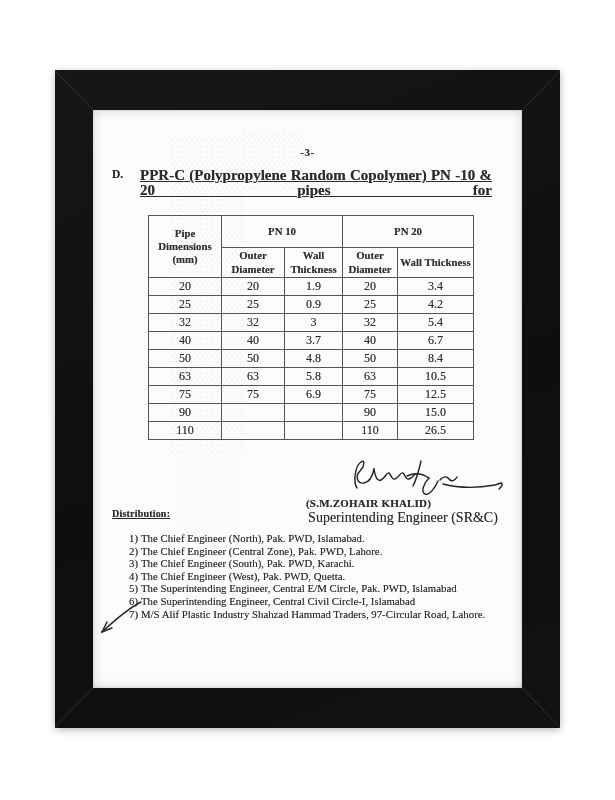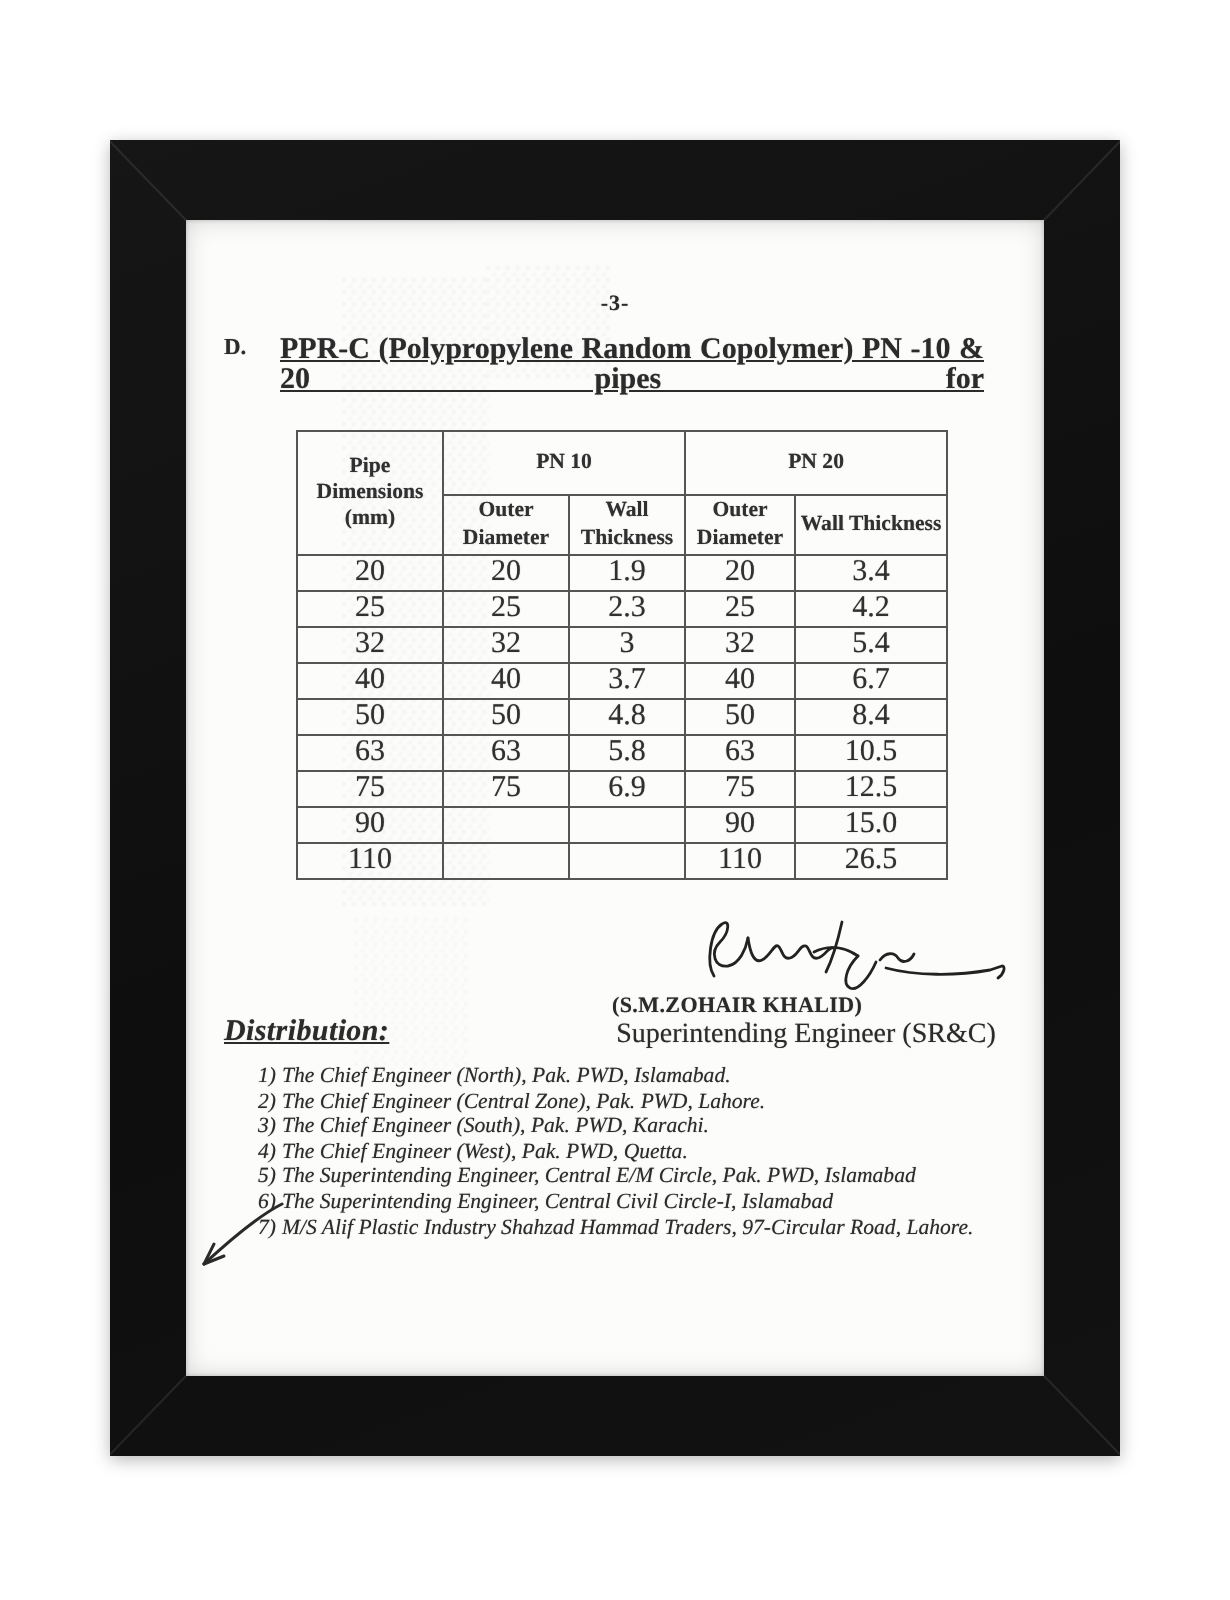--- a/index.html
+++ b/index.html
@@ -37,33 +37,33 @@
   .heading .l2{text-decoration:underline;}
 
   table.pipes{position:absolute;left:55px;top:105px;width:325px;border-collapse:collapse;
     table-layout:fixed;border:1.5px solid #3e3e3e;}
   table.pipes th,table.pipes td{border:1px solid #555;text-align:center;vertical-align:middle;
     padding:0 2px;color:#303030;}
   table.pipes th{font-size:10.8px;font-weight:bold;line-height:1.22;}
   table.pipes tr.group-row{height:32px;}
   table.pipes tr.sub-row{height:30px;}
   table.pipes tbody tr{height:18px;}
-  table.pipes td{font-size:15px;}
+  table.pipes td{font-size:12px;}
   th.corner{font-size:11px;}
 
   .sig-svg{position:absolute;left:250px;top:344px;}
   .sig-name{position:absolute;left:213px;top:387px;width:170px;text-align:left;
     font-size:11px;font-weight:bold;letter-spacing:0.2px;white-space:nowrap;}
   .sig-title{position:absolute;left:210px;top:400px;width:200px;text-align:center;
     font-size:14px;white-space:nowrap;}
 
-  .dist-label{position:absolute;left:19px;top:398px;font-size:15px;font-weight:bold;
-    text-decoration:underline;letter-spacing:0.2px;font-style:italic;}
+  .dist-label{position:absolute;left:19px;top:398px;font-size:10px;font-weight:bold;
+    text-decoration:underline;letter-spacing:0.2px;}
   .dist-list{position:absolute;left:36px;top:422px;width:368px;font-size:10.8px;line-height:12.6px;}
-  .dist-item{padding-left:21px;text-indent:-21px;font-style:italic;}
+  .dist-item{padding-left:21px;text-indent:-21px;}
   .dist-item .num{margin-right:3px;}
   .tick-svg{position:absolute;left:2px;top:486px;}
 
   .scan-text{text-shadow:0 0 0.5px rgba(47,47,47,0.55);}
 </style>
 </head>
 <body>
 
 <div class="frame">
   <div class="miter tl"></div>
@@ -108,21 +108,21 @@
           <tr>
             <td>20</td>
             <td>20</td>
             <td>1.9</td>
             <td>20</td>
             <td>3.4</td>
           </tr>
           <tr>
             <td>25</td>
             <td>25</td>
-            <td>2.3</td>
+            <td>0.9</td>
             <td>25</td>
             <td>4.2</td>
           </tr>
           <tr>
             <td>32</td>
             <td>32</td>
             <td>3</td>
             <td>32</td>
             <td>5.4</td>
           </tr>

